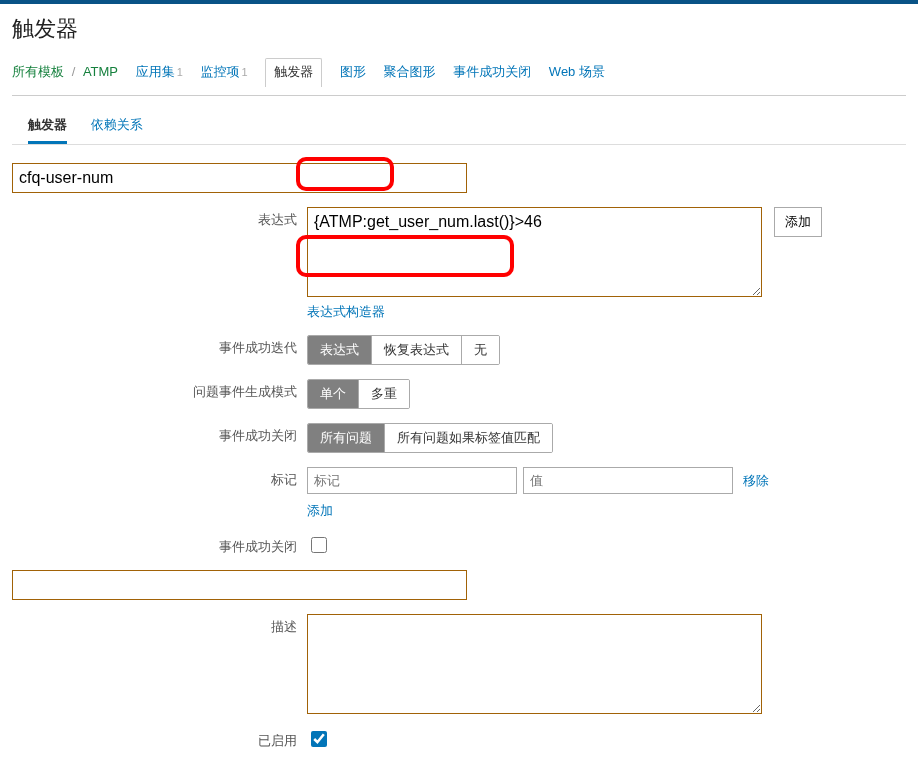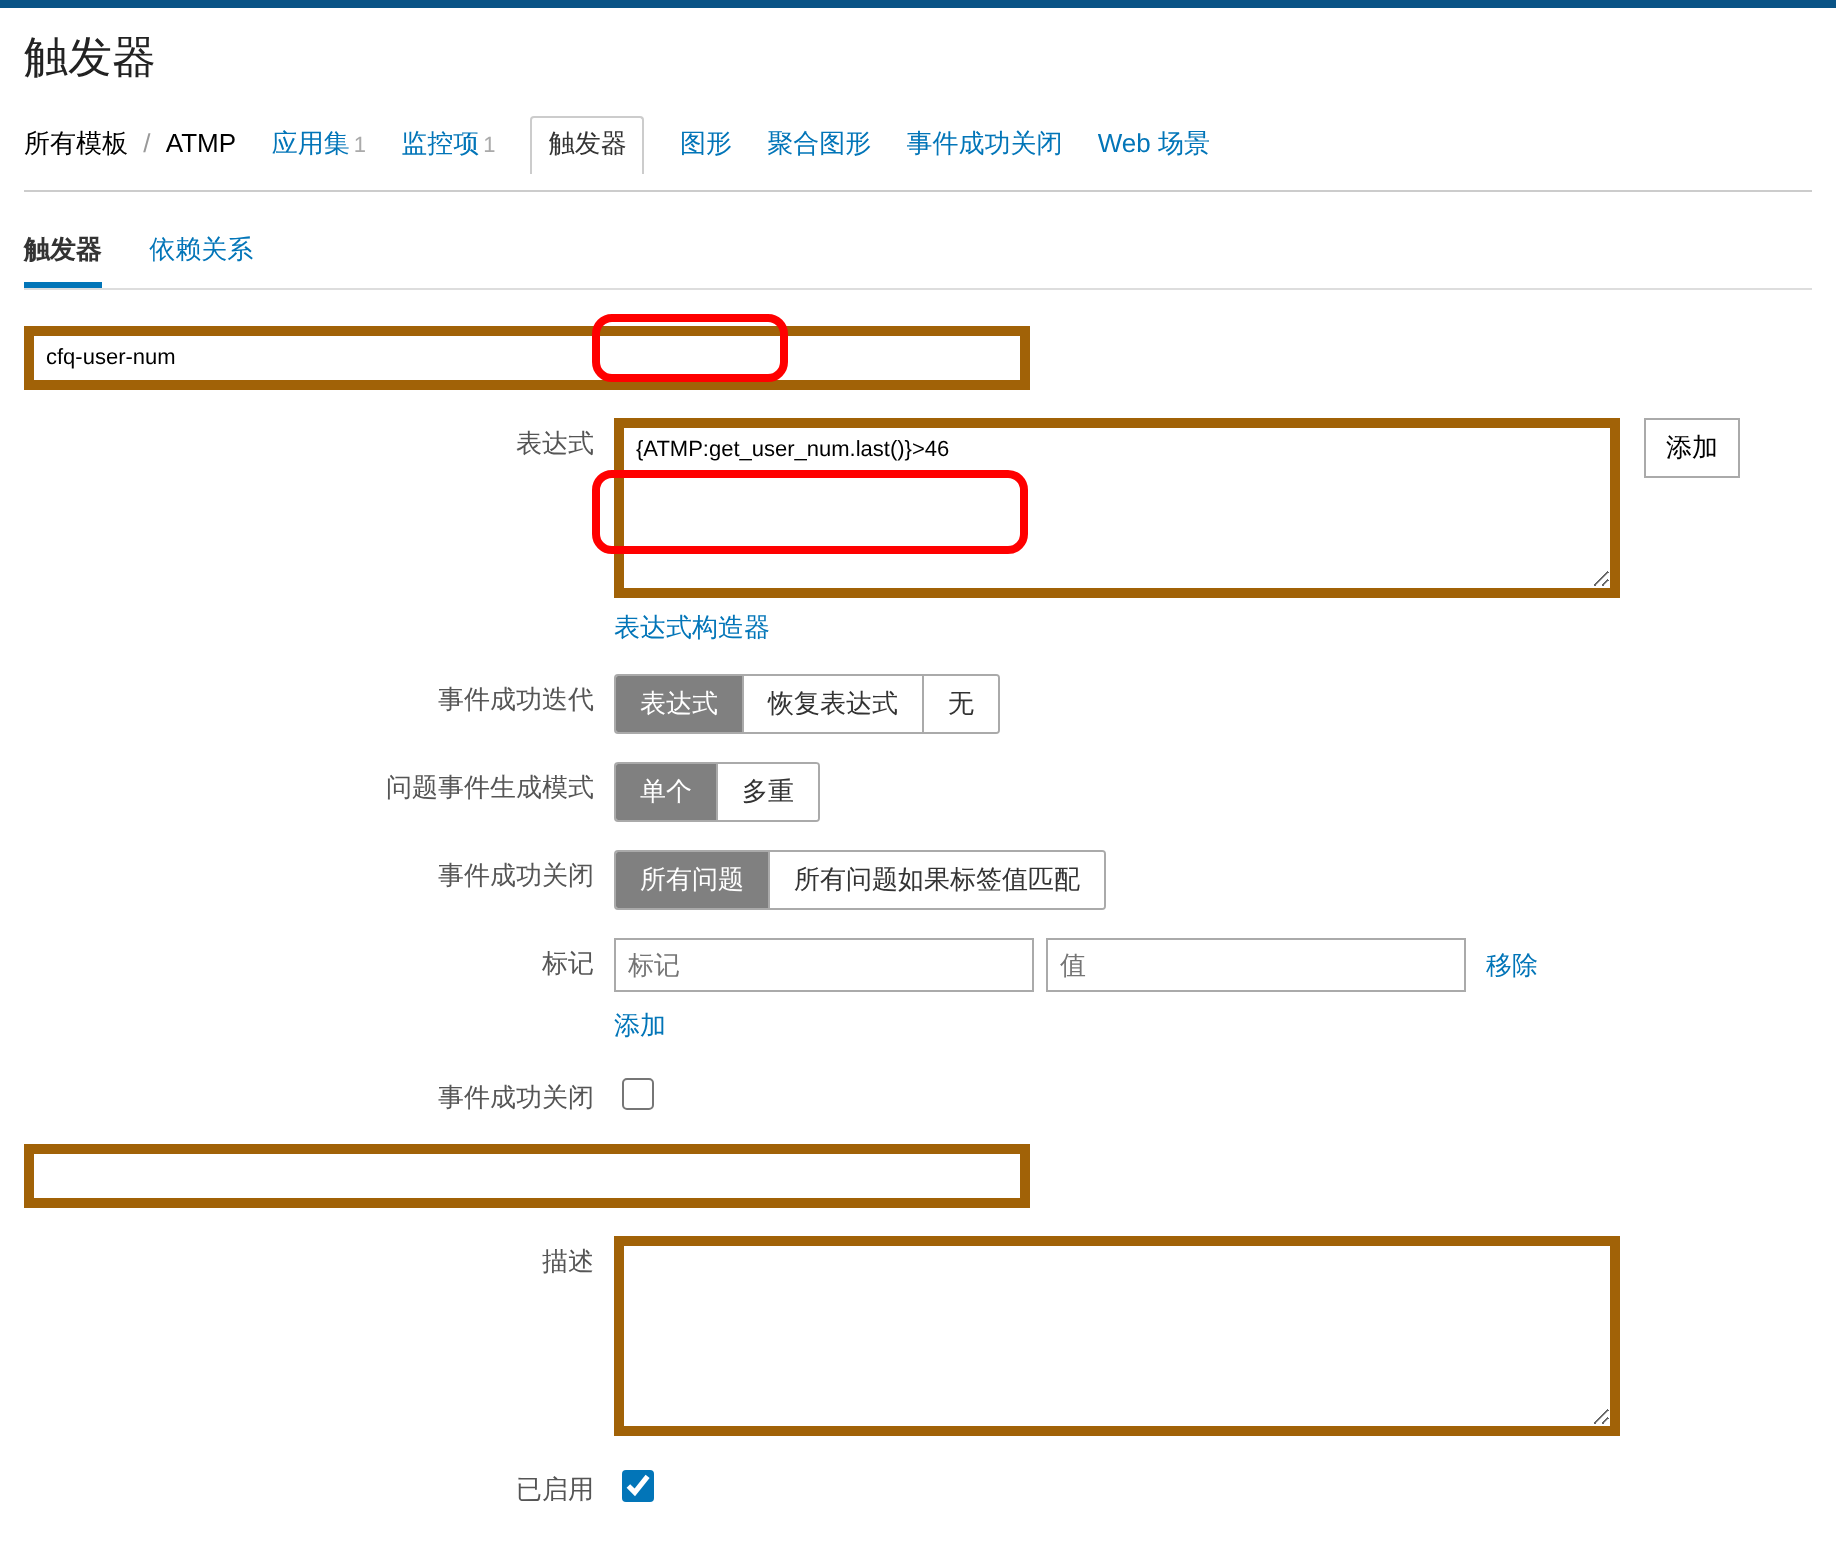--- a/index.html
+++ b/index.html
@@ -19,21 +19,21 @@
     font-size: 22px;
     font-weight: normal;
     padding: 10px 12px 14px;
     margin: 0;
     color: #222;
   }
   .breadcrumb-row {
     padding: 0 12px 10px;
     font-size: 13px;
   }
-  .breadcrumb-row a { color: #000000; text-decoration: none; }
+  .breadcrumb-row a { color: #15803d; text-decoration: none; }
   .breadcrumb-row .sep { color: #999; margin: 0 4px; }
   .nav-item {
     display: inline-block;
     margin-right: 14px;
     color: #0275b8;
     cursor: pointer;
   }
   .nav-item.current {
     color: #333;
     background: #fff;
@@ -41,21 +41,21 @@
     border-bottom: none;
     padding: 4px 8px 6px;
     border-radius:2px 2px 0 0;
     margin-bottom:-1px;
     position:relative;
     z-index:2;
   }
   .nav-count { font-size: 11px; color: #aaa; margin-left: 2px; }
   .nav-underline { border-bottom:1px solid #ccc; margin: -1px 12px 0; }
   .sec-tabs {
-    padding: 14px 12px 0;
+    padding: 14px 28px 0;
   }
   .sec-tab {
     display: inline-block;
     padding: 6px 0 10px;
     margin-right: 20px;
     color: #0275b8;
     cursor: pointer;
     position: relative;
   }
   .sec-tab.active {
@@ -75,24 +75,24 @@
   }
   .form-row { display:flex; align-items:flex-start; margin-bottom: 14px; }
   .form-label {
     width: 295px;
     text-align: right;
     padding: 4px 10px 0 0;
     color:#555;
   }
   .form-ctrl { flex:1; display:flex; flex-wrap:wrap; align-items:flex-start; }
   input[type=text].wide, textarea.wide {
-    width: 503px;
-    border:5px solid #a16207;
+    width: 455px;
+    border:1px solid #a16207;
     padding: 5px 6px;
-    font-size:11px;
+    font-size:16px;
     font-family: inherit;
   }
   textarea.expr { height: 90px; resize: vertical; }
   textarea.desc { height: 100px; resize: vertical; }
   .btn {
     border:1px solid #aaa;
     background:#fff;
     padding: 5px 10px;
     font-size:13px;
     cursor:pointer;

